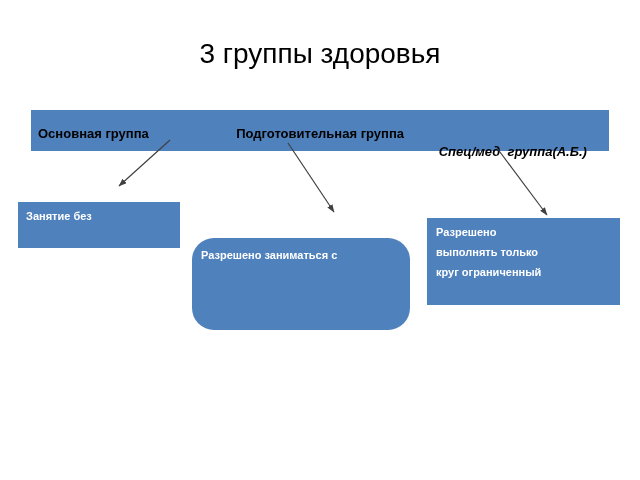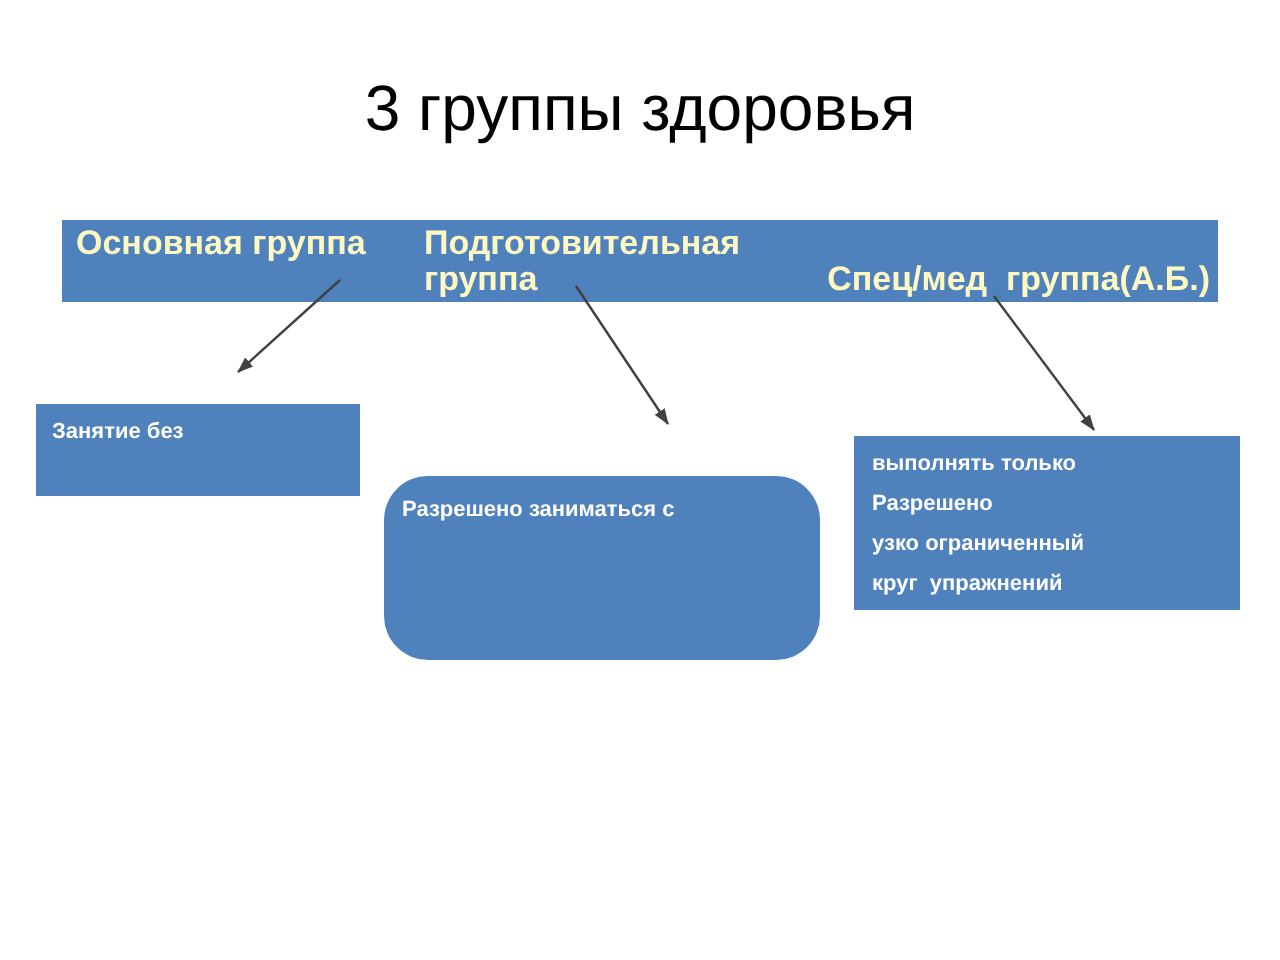--- a/index.html
+++ b/index.html
@@ -15,46 +15,46 @@
     background: #ffffff;
     overflow: hidden;
   }
   .title {
     position: absolute;
     left: 0;
     top: 30px;
     width: 640px;
     margin: 0;
     text-align: center;
-    font-size: 32px;
+    font-size: 28px;
     line-height: 48px;
     font-weight: 400;
     color: #000000;
   }
   .header-row {
     position: absolute;
     left: 31px;
     top: 110px;
     width: 578px;
     height: 41px;
     background: #4F81BD;
     display: flex;
     box-sizing: border-box;
   }
   .hcell {
     box-sizing: border-box;
-    color: #fef9c3;
-    font-size: 17px;
+    color: #000000;
+    font-size: 13px;
     font-weight: 700;
     line-height: 18px;
-    padding: 3px 4px 0 7px;
+    padding: 15px 4px 0 7px;
   }
   .hcell.c1 { width: 190px; }
-  .hcell.c2 { width: 187px; }
-  .hcell.c3 { flex: 1; padding-left: 9px; white-space: pre; }
+  .hcell.c2 { width: 187px; text-align: right; }
+  .hcell.c3 { flex: 1; padding-left: 9px; white-space: pre; font-style: italic; }
   .connectors {
     position: absolute;
     left: 0;
     top: 0;
     width: 640px;
     height: 480px;
     pointer-events: none;
   }
   .box {
     position: absolute;
@@ -110,19 +110,18 @@
 
   <div class="box box1">
     <div class="bline">Занятие без</div>
   </div>
 
   <div class="box box2">
     <div class="bline">Разрешено заниматься с</div>
   </div>
 
   <div class="box box3">
+    <div class="bline">Разрешено</div>
     <div class="bline">выполнять только</div>
-    <div class="bline">Разрешено</div>
-    <div class="bline">узко ограниченный</div>
-    <div class="bline">круг  упражнений</div>
+    <div class="bline">круг ограниченный</div>
   </div>
 
 </div>
 
 </body></html>

